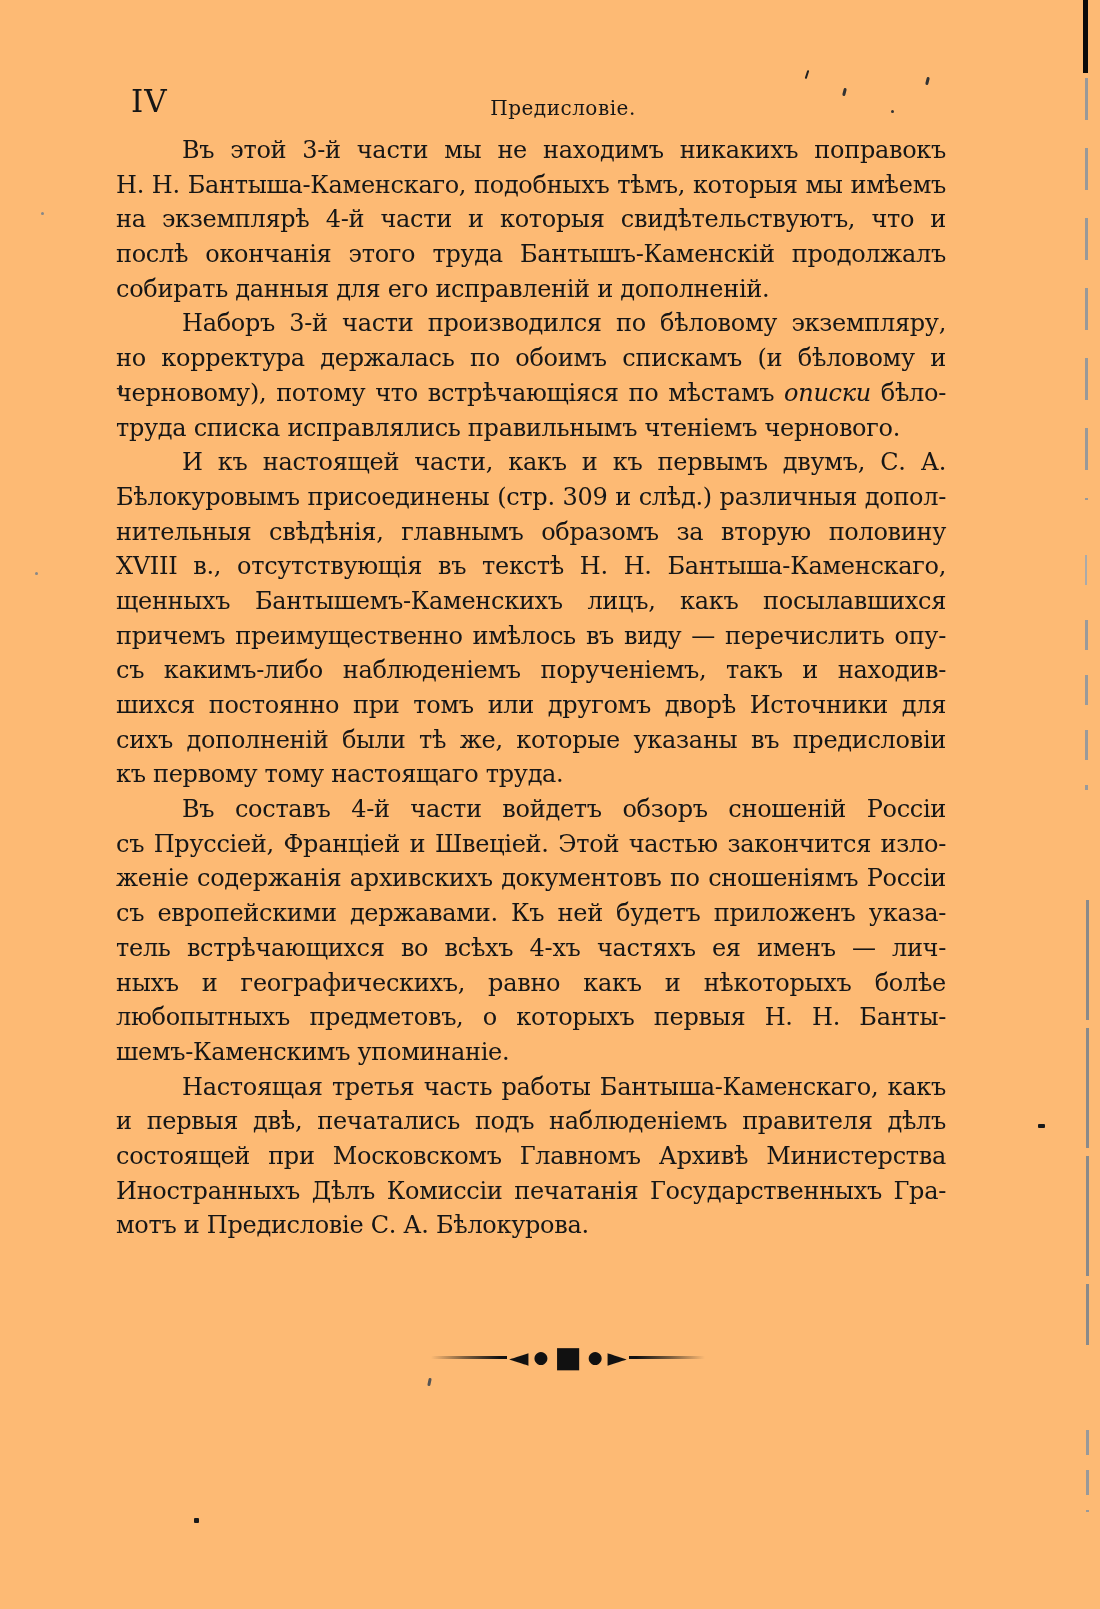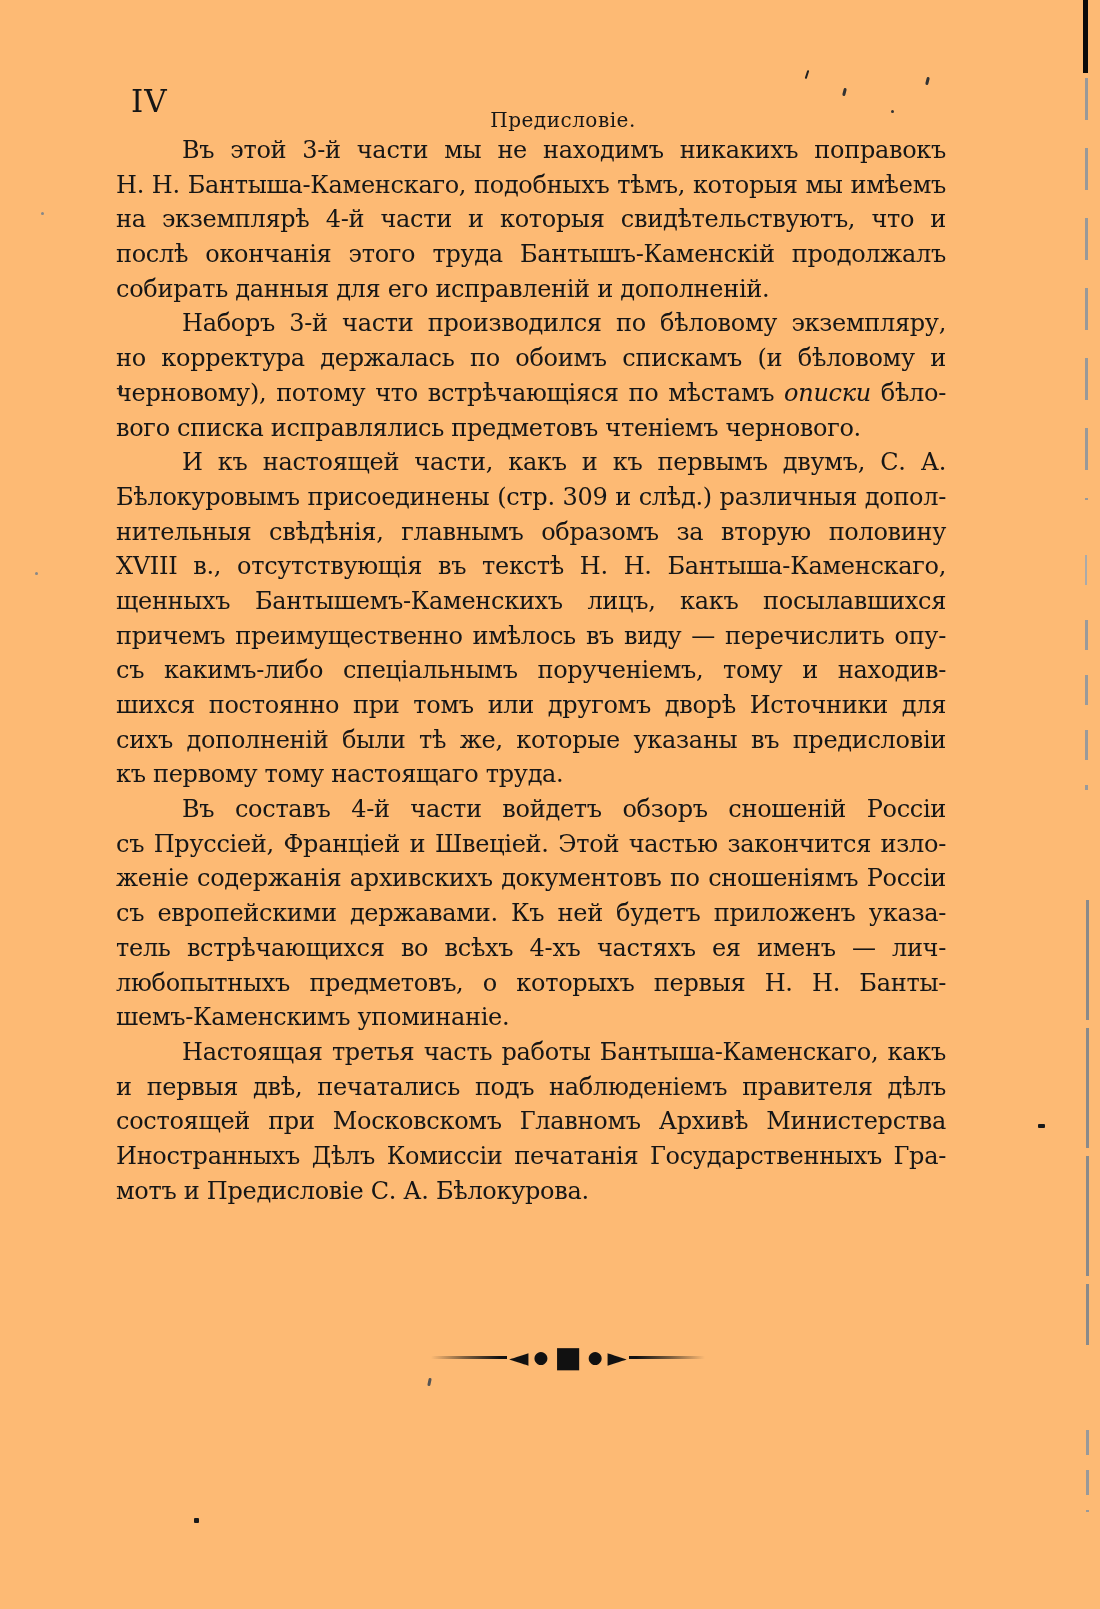--- a/index.html
+++ b/index.html
@@ -15,21 +15,21 @@
 
   
   .folio {
     position:absolute; left:131px; top:86px;
     font-size:31px; line-height:1; letter-spacing:1px;
     font-weight:normal;
   }
   .running-header {
     position:absolute; left:132px; top:98px; width:830px;
     text-align:center; padding-left:32px; box-sizing:border-box;
-    font-size:20px; line-height:1; letter-spacing:0.5px;margin-top:12px;
+    font-size:20px; line-height:1; letter-spacing:0.5px;
   }
 
   
   .text-block {
     position:absolute; left:116px; top:133px; width:830px;
     font-size:24px; line-height:34.7px; letter-spacing:-0.3px;
   }
   .line {
     text-align:justify;
     text-align-last:justify;
@@ -101,42 +101,43 @@
       <div class="line">Н. Н. Бантыша-Каменскаго, подобныхъ тѣмъ, которыя мы имѣемъ</div>
       <div class="line">на экземплярѣ 4-й части и которыя свидѣтельствуютъ, что и</div>
       <div class="line">послѣ окончанія этого труда Бантышъ-Каменскій продолжалъ</div>
       <div class="line last">собирать данныя для его исправленій и дополненій.</div>
     </div>
 
     <div>
       <div class="line indent">Наборъ 3-й части производился по бѣловому экземпляру,</div>
       <div class="line">но корректура держалась по обоимъ спискамъ (и бѣловому и</div>
       <div class="line"><span>черновому), потому что встрѣчающіяся по мѣстамъ </span><span class="it">описки</span><span> бѣло-</span></div>
-      <div class="line last">вого списка исправлялись предметовъ чтеніемъ чернового.</div>
+      <div class="line last">труда списка исправлялись правильнымъ чтеніемъ чернового.</div>
     </div>
 
     <div>
       <div class="line indent">И къ настоящей части, какъ и къ первымъ двумъ, С. А.</div>
       <div class="line">Бѣлокуровымъ присоединены (стр. 309 и слѣд.) различныя допол-</div>
       <div class="line">нительныя свѣдѣнія, главнымъ образомъ за вторую половину</div>
       <div class="line">XVIII в., отсутствующія въ текстѣ Н. Н. Бантыша-Каменскаго,</div>
       <div class="line">щенныхъ Бантышемъ-Каменскихъ лицъ, какъ посылавшихся</div>
       <div class="line">причемъ преимущественно имѣлось въ виду — перечислить опу-</div>
-      <div class="line">съ какимъ-либо спеціальнымъ порученіемъ, тому и находив-</div>
+      <div class="line">съ какимъ-либо наблюденіемъ порученіемъ, такъ и находив-</div>
       <div class="line">шихся постоянно при томъ или другомъ дворѣ Источники для</div>
       <div class="line">сихъ дополненій были тѣ же, которые указаны въ предисловіи</div>
       <div class="line last">къ первому тому настоящаго труда.</div>
     </div>
 
     <div>
       <div class="line indent">Въ составъ 4-й части войдетъ обзоръ сношеній Россіи</div>
       <div class="line">съ Пруссіей, Франціей и Швеціей. Этой частью закончится изло-</div>
       <div class="line">женіе содержанія архивскихъ документовъ по сношеніямъ Россіи</div>
       <div class="line">съ европейскими державами. Къ ней будетъ приложенъ указа-</div>
       <div class="line">тель встрѣчающихся во всѣхъ 4-хъ частяхъ ея именъ — лич-</div>
+      <div class="line">ныхъ и географическихъ, равно какъ и нѣкоторыхъ болѣе</div>
       <div class="line">любопытныхъ предметовъ, о которыхъ первыя Н. Н. Банты-</div>
       <div class="line last">шемъ-Каменскимъ упоминаніе.</div>
     </div>
 
     <div>
       <div class="line indent">Настоящая третья часть работы Бантыша-Каменскаго, какъ</div>
       <div class="line">и первыя двѣ, печатались подъ наблюденіемъ правителя дѣлъ</div>
       <div class="line">состоящей при Московскомъ Главномъ Архивѣ Министерства</div>
       <div class="line">Иностранныхъ Дѣлъ Комиссіи печатанія Государственныхъ Гра-</div>
       <div class="line last">мотъ и Предисловіе С. А. Бѣлокурова.</div>

